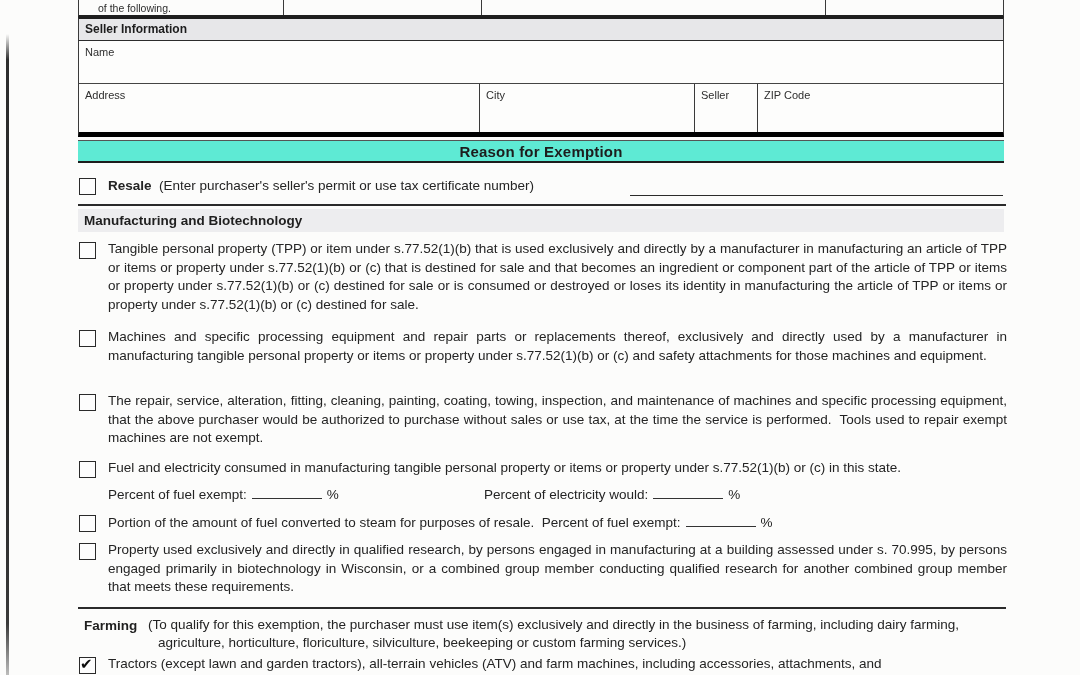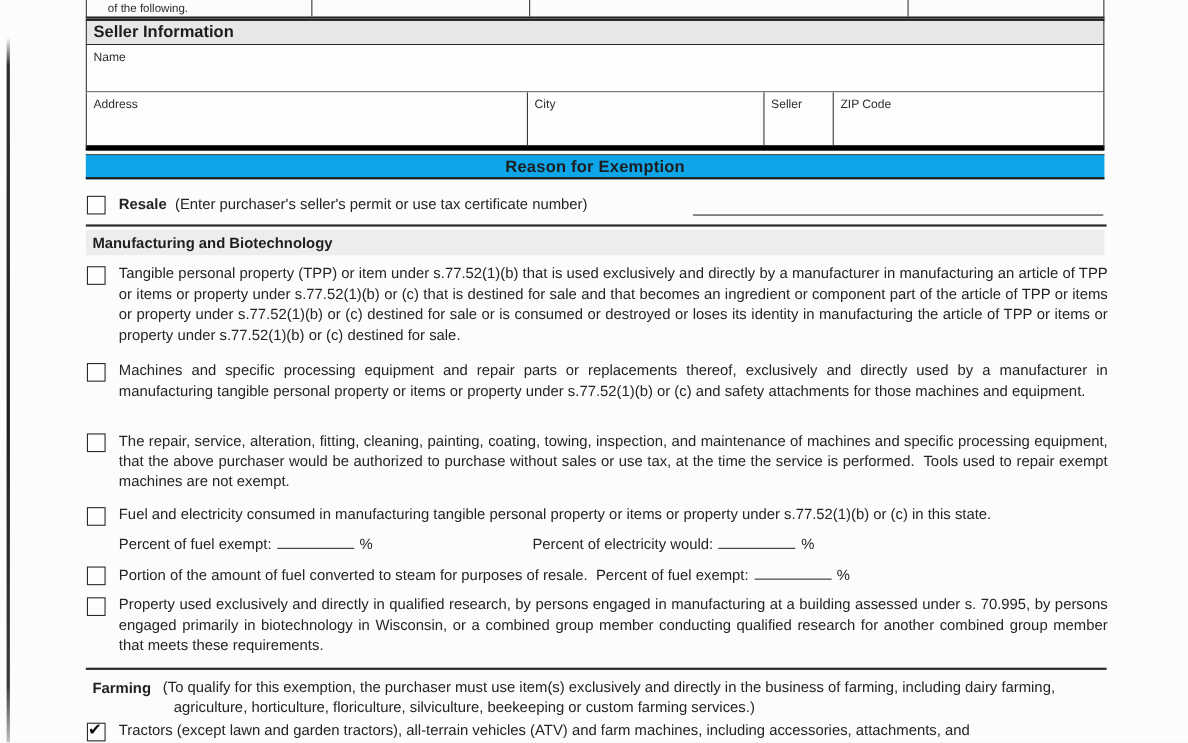--- a/index.html
+++ b/index.html
@@ -22,21 +22,21 @@
   }
   .row-top .txt{position:absolute;left:6px;top:2px;font-size:10.5px;color:#2e2e2e;margin-left:13px;}
   .row-top .v1{position:absolute;left:204px;top:0;width:1px;height:100%;background:#3a3a3a;}
   .row-top .v2{position:absolute;left:402px;top:0;width:1px;height:100%;background:#3a3a3a;}
   .row-top .v3{position:absolute;left:746px;top:0;width:1px;height:100%;background:#3a3a3a;}
   
   .seller-header{
     position:absolute;left:78px;top:17px;width:926px;height:24px;box-sizing:border-box;
     background:#e7e7e9;border-top:2px solid #1d1d1d;border-bottom:1px solid #2c2c2c;
     border-left:1px solid #3a3a3a;border-right:1px solid #3a3a3a;
-    font-size:15px;font-weight:bold;color:#1d1d1d;line-height:21px;padding-left:6px;
+    font-size:12px;font-weight:bold;color:#1d1d1d;line-height:21px;padding-left:6px;
   }
   .name-cell{
     position:absolute;left:78px;top:41px;width:926px;height:43px;box-sizing:border-box;
     border-left:1px solid #3a3a3a;border-right:1px solid #3a3a3a;border-bottom:1px solid #444;
     background:#fdfdfc;
   }
   .field-label{font-size:11px;color:#2e2e2e;padding:5px 0 0 6px;}
   .address-row{
     position:absolute;left:78px;top:84px;width:926px;height:53px;box-sizing:border-box;
     border-left:1px solid #3a3a3a;border-right:1px solid #3a3a3a;border-bottom:5px solid #000000;
@@ -44,21 +44,21 @@
   }
   .address-row .cell{box-sizing:border-box;border-right:1px solid #3a3a3a;}
   .address-row .cell:last-child{border-right:none;}
   .c-address{width:401px;}
   .c-city{width:215px;}
   .c-state{width:63px;}
   .c-zip{flex:1;}
   
   .reason-bar{
     position:absolute;left:78px;top:140px;width:926px;height:23px;box-sizing:border-box;
-    background:#0ea5e9;border-top:1px solid #555;border-bottom:2px solid #1d1d1d;
+    background:#5eead4;border-top:1px solid #555;border-bottom:2px solid #1d1d1d;
     text-align:center;font-size:15px;font-weight:bold;color:#1d1d1d;line-height:21px;letter-spacing:.2px;
   }
   
   .resale-row{position:absolute;left:78px;top:176px;width:926px;height:24px;font-size:13.5px;}
   .resale-row .lbl{position:absolute;left:30px;top:2px;}
   .resale-row b{font-weight:bold;}
   .resale-line{position:absolute;left:552px;top:19px;width:373px;border-bottom:1.5px solid #2b2b2b;}
   .sep{position:absolute;left:78px;width:928px;border-top:2px solid #2b2b2b;}
   .sep1{top:204px;}
   .sep2{top:607px;}

